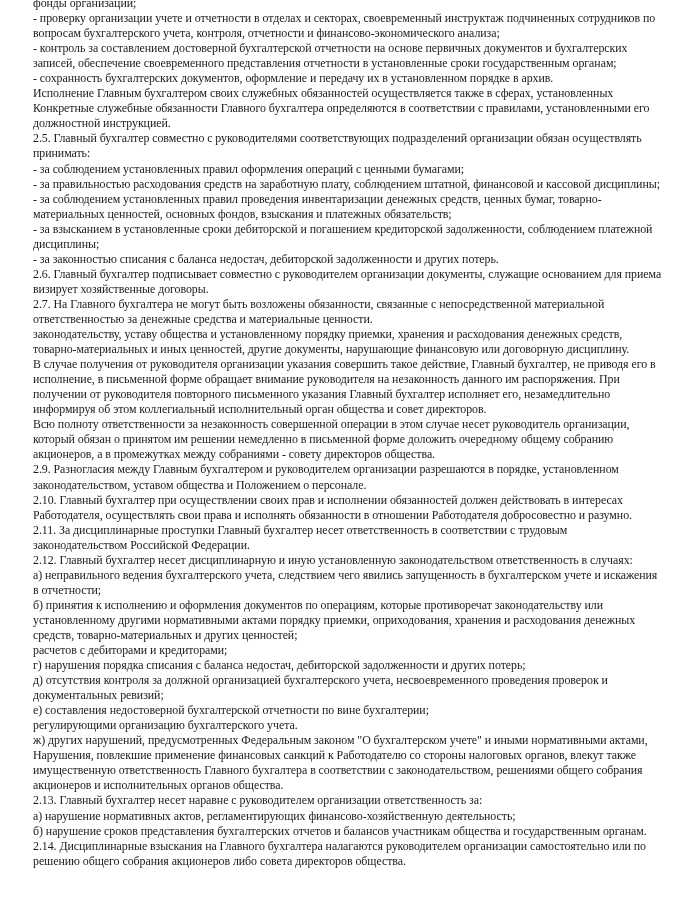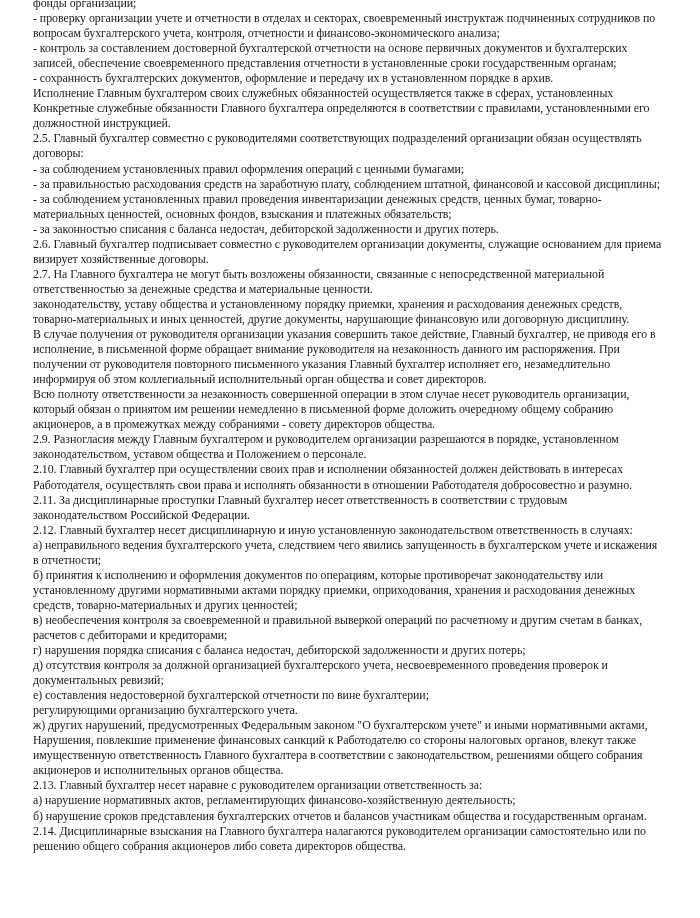--- a/index.html
+++ b/index.html
@@ -38,31 +38,35 @@
       </div>
       <div class="p">
         <span class="l">Исполнение Главным бухгалтером своих служебных обязанностей осуществляется также в сферах, установленных</span>
       </div>
       <div class="p">
         <span class="l">Конкретные служебные обязанности Главного бухгалтера определяются в соответствии с правилами, установленными его</span>
         <span class="l">должностной инструкцией.</span>
       </div>
       <div class="p">
         <span class="l">2.5. Главный бухгалтер совместно с руководителями соответствующих подразделений организации обязан осуществлять</span>
-        <span class="l">договоры:</span>
+        <span class="l">принимать:</span>
       </div>
       <div class="p">
         <span class="l">- за соблюдением установленных правил оформления операций с ценными бумагами;</span>
       </div>
       <div class="p">
         <span class="l">- за правильностью расходования средств на заработную плату, соблюдением штатной, финансовой и кассовой дисциплины;</span>
       </div>
       <div class="p">
         <span class="l">- за соблюдением установленных правил проведения инвентаризации денежных средств, ценных бумаг, товарно-</span>
         <span class="l">материальных ценностей, основных фондов, взыскания и платежных обязательств;</span>
+      </div>
+      <div class="p">
+        <span class="l">- за взысканием в установленные сроки дебиторской и погашением кредиторской задолженности, соблюдением платежной</span>
+        <span class="l">дисциплины;</span>
       </div>
       <div class="p">
         <span class="l">- за законностью списания с баланса недостач, дебиторской задолженности и других потерь.</span>
       </div>
       <div class="p">
         <span class="l">2.6. Главный бухгалтер подписывает совместно с руководителем организации документы, служащие основанием для приема</span>
         <span class="l">визирует хозяйственные договоры.</span>
       </div>
       <div class="p">
         <span class="l">2.7. На Главного бухгалтера не могут быть возложены обязанности, связанные с непосредственной материальной</span>
@@ -101,21 +105,20 @@
       <div class="p">
         <span class="l">а) неправильного ведения бухгалтерского учета, следствием чего явились запущенность в бухгалтерском учете и искажения</span>
         <span class="l">в отчетности;</span>
       </div>
       <div class="p">
         <span class="l">б) принятия к исполнению и оформления документов по операциям, которые противоречат законодательству или</span>
         <span class="l">установленному другими нормативными актами порядку приемки, оприходования, хранения и расходования денежных</span>
         <span class="l">средств, товарно-материальных и других ценностей;</span>
       </div>
       <div class="p">
-        <span class="l">в) необеспечения контроля за своевременной и правильной выверкой операций по расчетному и другим счетам в банках,</span>
         <span class="l">расчетов с дебиторами и кредиторами;</span>
       </div>
       <div class="p">
         <span class="l">г) нарушения порядка списания с баланса недостач, дебиторской задолженности и других потерь;</span>
       </div>
       <div class="p">
         <span class="l">д) отсутствия контроля за должной организацией бухгалтерского учета, несвоевременного проведения проверок и</span>
         <span class="l">документальных ревизий;</span>
       </div>
       <div class="p">

